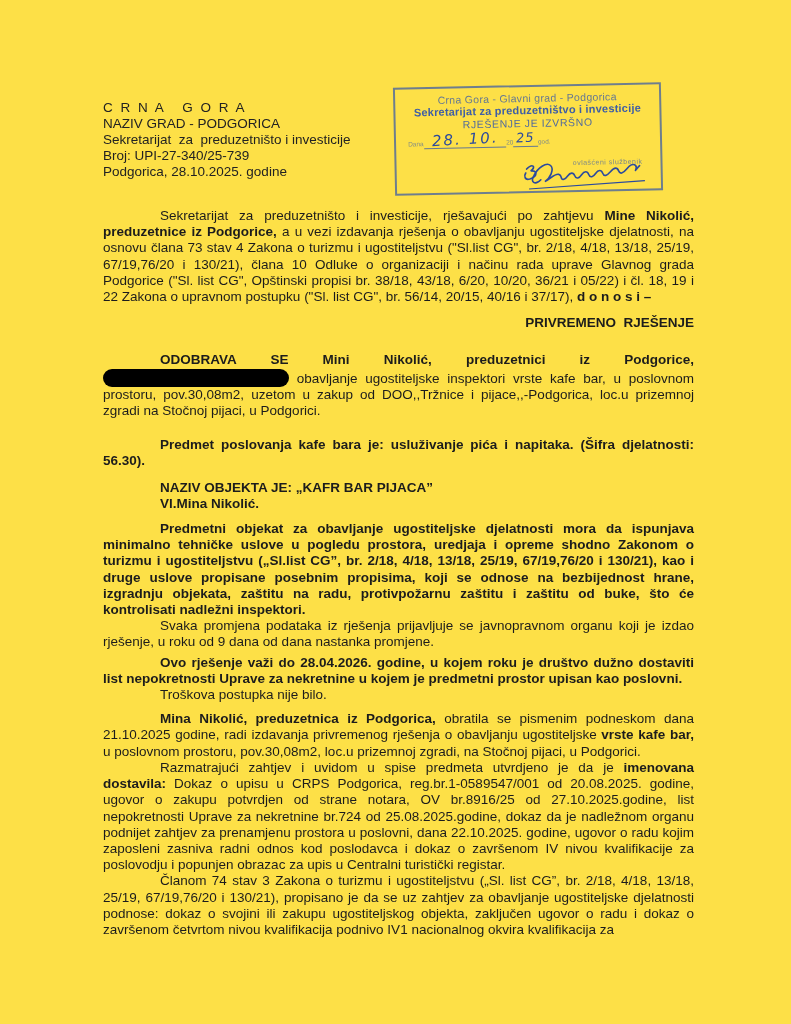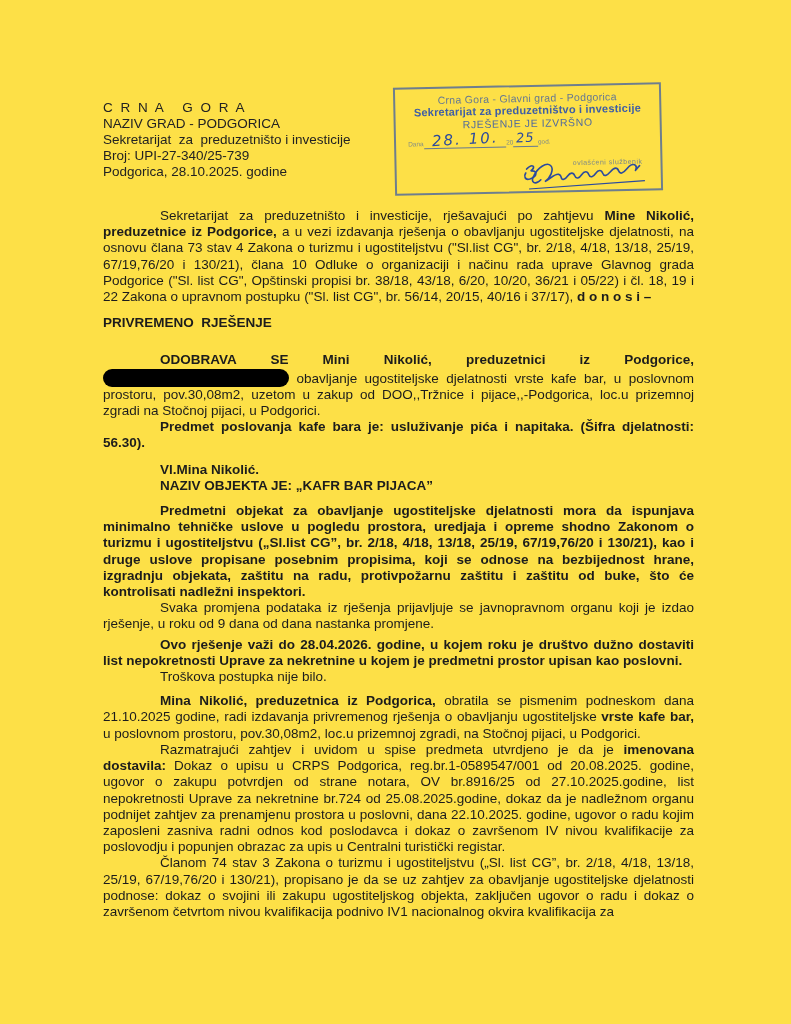--- a/index.html
+++ b/index.html
@@ -55,25 +55,25 @@
     position:absolute; right:6px; bottom:-8px;
   }
 
   
   .doc-body {
     position:absolute; left:103px; top:208px; width:591px;
     font-size:13.5px; line-height:16.2px; text-align:justify;
     color:#1c1c1c;
   }
   .doc-body p { text-indent:57px; }
-  .center { text-align:left; text-indent:0 !important; font-weight:bold; white-space:pre; }
+  .center { text-align:right; text-indent:0 !important; font-weight:bold; white-space:pre; }
   .b { font-weight:bold; }
   .title-gap   { margin-top:10px; }
   .p-decision  { margin-top:21px; }
-  .p-subject   { }
+  .p-subject   { margin-top:18px; }
   .p-objname   { margin-top:10px; padding-left:57px; text-align:left; }
   .p-cond      { margin-top:9px;font-weight:bold; }
   .p-validity  { margin-top:4px; }
   .h-obraz     { margin-top:14px; letter-spacing:1px; }
   .p-expl1     { margin-top:8px; }
 
   .redaction {
     display:inline-block; width:186px; height:18px;
     background:#000; border-radius:9px; vertical-align:-4px;
   }
@@ -115,27 +115,27 @@
       </svg>
     </div>
   </div>
 
   <div class="doc-body">
 
     <p><span>Sekretarijat  za  preduzetništo i investicije, rješavajući po zahtjevu </span><span class="b">Mine Nikolić, preduzetnice iz Podgorice,</span><span> a u vezi izdavanja rješenja o obavljanju ugostiteljske djelatnosti, na osnovu člana 73 stav 4 Zakona o turizmu i ugostiteljstvu ("Sl.list CG", br. 2/18, 4/18, 13/18, 25/19, 67/19,76/20 i 130/21), člana 10 Odluke o organizaciji i načinu rada uprave Glavnog grada Podgorice ("Sl. list CG", Opštinski propisi br. 38/18, 43/18, 6/20, 10/20, 36/21 i 05/22) i čl. 18, 19 i 22 Zakona o upravnom postupku ("Sl. list CG", br. 56/14, 20/15, 40/16 i 37/17), </span><span class="b">d o n o s i –</span></p>
 
     <p class="center title-gap">PRIVREMENO  RJEŠENJE</p>
 
-    <p class="p-decision"><span class="b">ODOBRAVA  SE  Mini  Nikolić,  preduzetnici  iz  Podgorice, </span><span class="redaction"></span><span> obavljanje ugostiteljske djelatnosti vrste kafe bar, u poslovnom prostoru, pov.30,08m2, uzetom u zakup od DOO,,Tržnice i pijace,,-Podgorica, loc.u prizemnoj zgradi na Stočnoj pijaci, u Podgorici.</span></p>
+    <p class="p-decision"><span class="b">ODOBRAVA  SE  Mini  Nikolić,  preduzetnici  iz  Podgorice, </span><span class="redaction"></span><span> obavljanje ugostiteljske inspektori vrste kafe bar, u poslovnom prostoru, pov.30,08m2, uzetom u zakup od DOO,,Tržnice i pijace,,-Podgorica, loc.u prizemnoj zgradi na Stočnoj pijaci, u Podgorici.</span></p>
 
     <p class="b p-subject">Predmet poslovanja kafe bara je: usluživanje pića i napitaka. (Šifra djelatnosti: 56.30).</p>
 
     <div class="p-objname b">
+      <div>NAZIV OBJEKTA JE:  „KAFR BAR PIJACA”</div>
       <div>Vl.Mina Nikolić.</div>
-      <div>NAZIV OBJEKTA JE:  „KAFR BAR PIJACA”</div>
     </div>
 
     <p class="p-cond">Predmetni objekat za obavljanje ugostiteljske djelatnosti mora da ispunjava minimalno tehničke uslove u pogledu prostora, uredjaja i opreme shodno Zakonom o turizmu i ugostiteljstvu („Sl.list CG”, br. 2/18, 4/18, 13/18, 25/19, 67/19,76/20 i 130/21), kao i druge uslove propisane posebnim propisima, koji se odnose na bezbijednost hrane, izgradnju objekata, zaštitu na radu, protivpožarnu zaštitu i zaštitu od buke, što će kontrolisati nadležni inspektori.</p>
 
     <p>Svaka promjena podataka iz rješenja prijavljuje se javnopravnom organu koji je izdao rješenje, u roku od 9 dana od dana nastanka promjene.</p>
 
     <p class="b p-validity">Ovo rješenje važi do 28.04.2026. godine, u kojem roku je društvo dužno dostaviti list nepokretnosti Uprave za nekretnine u kojem je predmetni prostor upisan kao poslovni.</p>
 
     <p>Troškova postupka nije bilo.</p>
 

